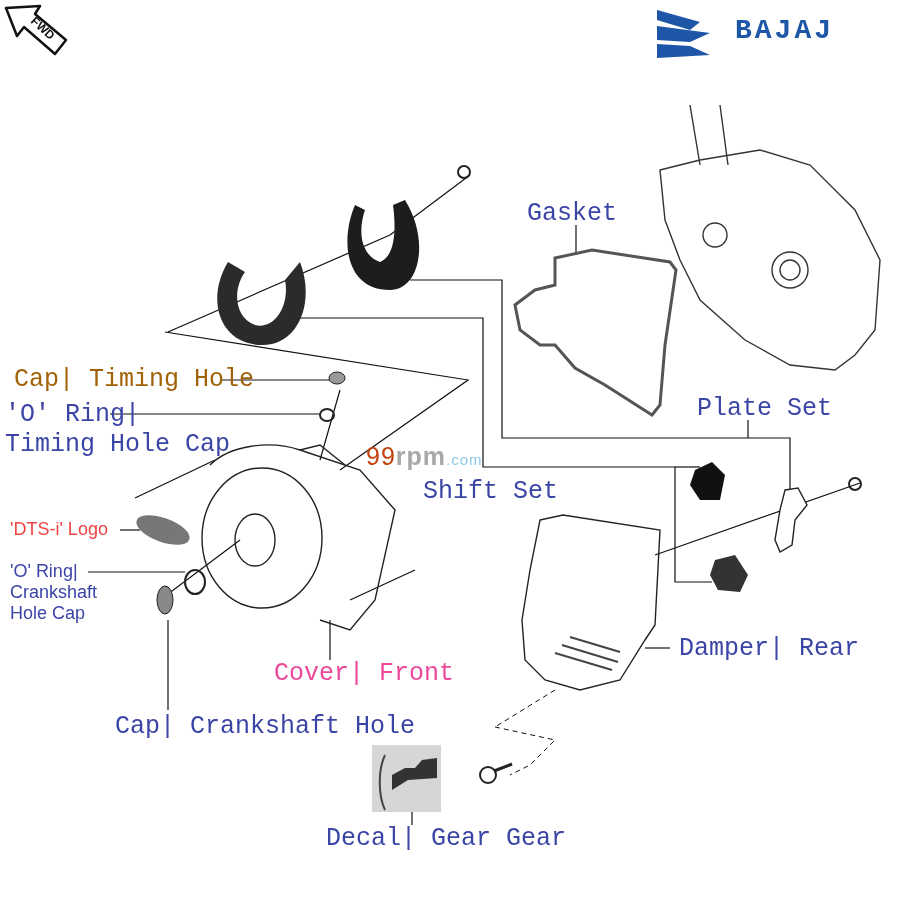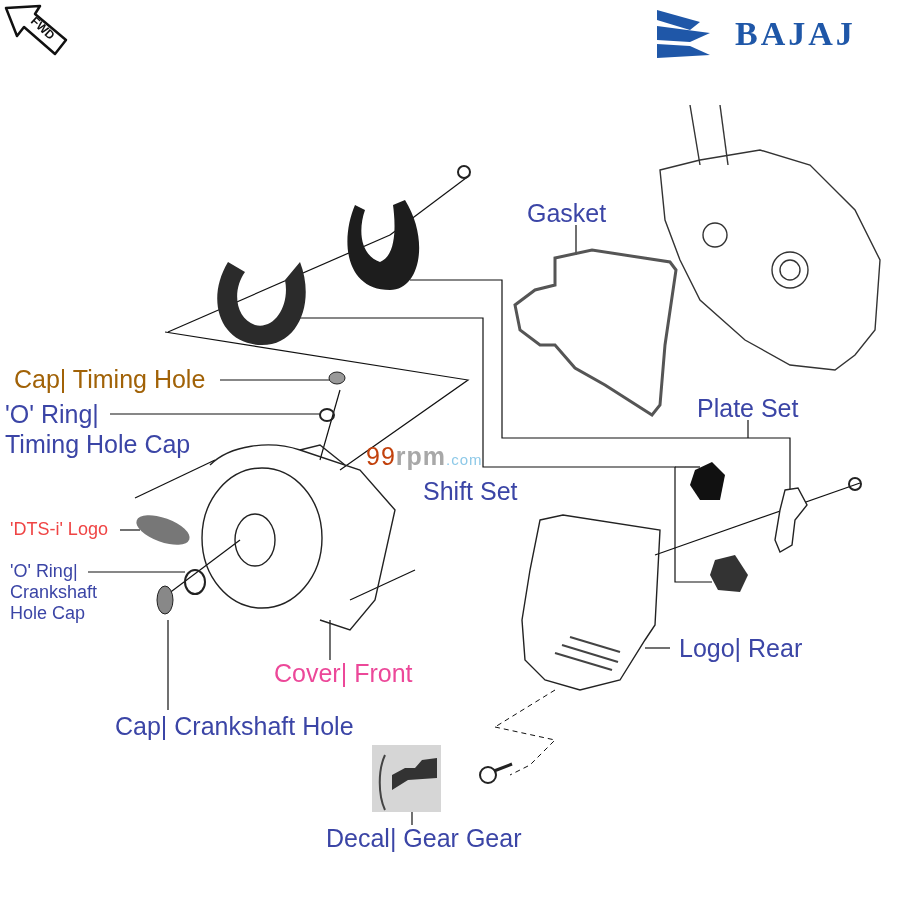--- a/index.html
+++ b/index.html
@@ -1,22 +1,22 @@
 <!DOCTYPE html>
 <html><head>
 <meta charset="utf-8">
 <style>
   html, body { margin:0; padding:0; background:#ffffff; }
   body { width:914px; height:914px; position:relative; overflow:hidden; font-family:"Liberation Sans", sans-serif; }
   #diagram { position:absolute; left:0; top:0; width:914px; height:914px; }
   .lbl { position:absolute; color:#3b45a6; font-family:"Liberation Sans", sans-serif; white-space:nowrap; line-height:1; }
-  .lbl.big { font-size:25px; }
+  .lbl.big { font-size:25px;font-family:Liberation Mono, monospace; }
   .lbl.small { font-size:18px; }
   .lbl.multi { white-space:pre-line; line-height:1.18; }
-  #logo-text { position:absolute; left:735px; top:15px; font-family:Liberation Serif, serif; font-weight:bold; font-size:34px; color:#1f57a8; letter-spacing:3px; }
+  #logo-text { position:absolute; left:735px; top:15px; font-family:Liberation Mono, monospace; font-weight:bold; font-size:28px; color:#1f57a8; letter-spacing:3px; }
   #watermark { position:absolute; left:366px; top:442px; font-family:"Liberation Sans", sans-serif; font-size:25px; letter-spacing:1px; }
   #watermark .wm-a { color:#c2410c; }
   #watermark .wm-b { color:#a8a8a8; font-weight:bold; }
   #watermark .wm-c { color:#8ec9e8; font-size:15px;margin-top:46px; }
 </style>
 </head>
 <body>
 
 <svg id="diagram" viewBox="0 0 914 914" xmlns="http://www.w3.org/2000/svg">
 
@@ -123,14 +123,14 @@
 Timing Hole Cap</div>
 <div class="lbl small" style="left: 10px; top: 520px; color: #ef4444;">'DTS-i' Logo</div>
 <div class="lbl small multi" style="left: 10px; top: 561px; color: rgb(59, 69, 166);">'O' Ring|
 Crankshaft
 Hole Cap</div>
 <div class="lbl big" style="left: 274px; top: 661px; color: #ec4899;">Cover| Front</div>
 <div class="lbl big" style="left: 115px; top: 714px; color: rgb(59, 69, 166);">Cap| Crankshaft Hole</div>
 <div class="lbl big" style="left: 527px; top: 201px; color: rgb(59, 69, 166);">Gasket</div>
 <div class="lbl big" style="left: 697px; top: 396px; color: rgb(59, 69, 166);">Plate Set</div>
 <div class="lbl big" style="left: 423px; top: 479px; color: rgb(59, 69, 166);">Shift Set</div>
-<div class="lbl big" style="left: 679px; top: 636px; color: rgb(59, 69, 166);">Logo| Rear</div>
+<div class="lbl big" style="left: 679px; top: 636px; color: rgb(59, 69, 166);">Damper| Rear</div>
 <div class="lbl big" style="left: 326px; top: 826px; color: rgb(59, 69, 166);">Decal| Gear Gear</div>
 
 </body></html>

